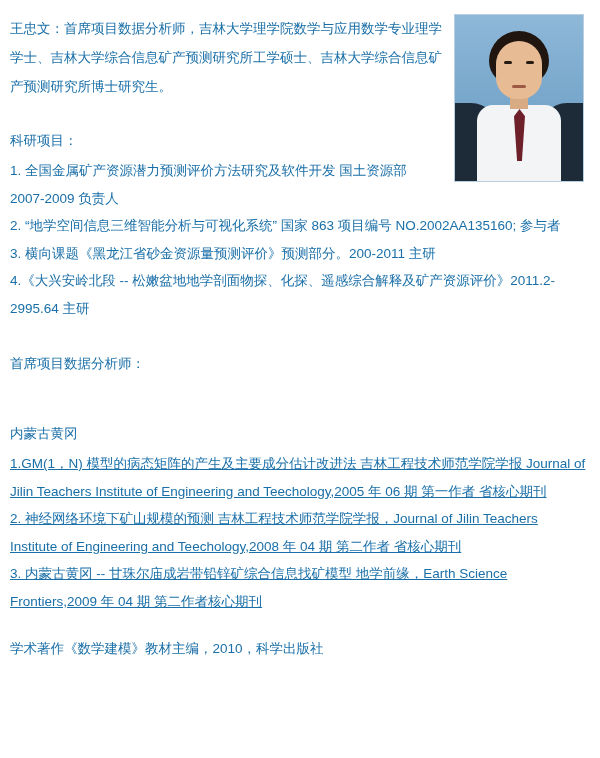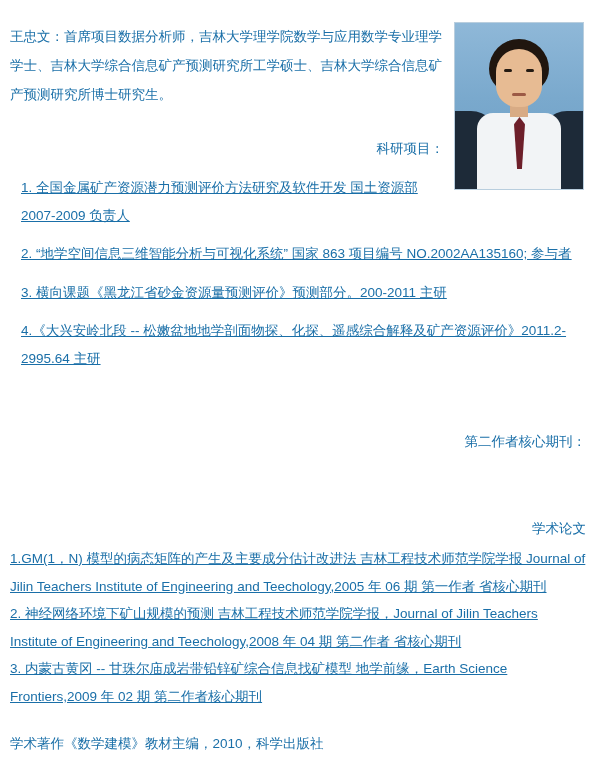--- a/index.html
+++ b/index.html
@@ -12,21 +12,21 @@
     background: #ffffff;
     font-family: "Liberation Sans", sans-serif;
     color: #1a6fa8;
     overflow: hidden;
   }
   .page {
     position: relative;
     width: 600px;
     height: 758px;
     box-sizing: border-box;
-    padding: 22px 14px 0 10px;
+    padding: 14px 14px 0 10px;
     border-radius: 6px;
   }
   .portrait {
     float: right;
     width: 128px;
     height: 166px;
     margin: 0 2px 6px 10px;
     border: 1px solid #b9cede;
     background: linear-gradient(180deg, #8fb8d8 0%, #7aa9cd 45%, #6b9dc4 100%);
     position: relative;
@@ -106,28 +106,26 @@
     clip-path: polygon(50% 0, 100% 14%, 72% 100%, 28% 100%, 0 14%);
   }
   .intro {
     font-size: 13.5px;
     line-height: 29px;
     margin: 0 0 26px 0;
   }
   .section-title {
     font-size: 13.5px;
     line-height: 28px;
-    margin: 17px 0 2px 0;
-    text-align: right;
+    margin: 0 0 2px 0;
   }
   .list-line {
     font-size: 13.5px;
     line-height: 27.5px;
-    margin: 11px;
-    text-decoration: underline;
+    margin: 0;
   }
   .gap-lg { height: 28px; }
   .gap-md { height: 20px; }
   .works-line {
     font-size: 13.5px;
     line-height: 27px;
     margin: 0;
   }
   .papers-line {
     font-size: 13.5px;
@@ -162,29 +160,29 @@
   <p class="intro">王忠文：首席项目数据分析师，吉林大学理学院数学与应用数学专业理学学士、吉林大学综合信息矿产预测研究所工学硕士、吉林大学综合信息矿产预测研究所博士研究生。</p>
 
   <p class="section-title">科研项目：</p>
   <p class="list-line">1. 全国金属矿产资源潜力预测评价方法研究及软件开发 国土资源部 2007-2009 负责人</p>
   <p class="list-line">2. “地学空间信息三维智能分析与可视化系统” 国家 863 项目编号 NO.2002AA135160; 参与者</p>
   <p class="list-line">3. 横向课题《黑龙江省砂金资源量预测评价》预测部分。200-2011 主研</p>
   <p class="list-line">4.《大兴安岭北段 -- 松嫩盆地地学剖面物探、化探、遥感综合解释及矿产资源评价》2011.2-2995.64 主研</p>
 
   <div class="gap-lg"></div>
 
-  <p class="section-title">第二作者核心期刊：</p>
+  <p class="section-title">首席项目数据分析师：</p>
 
   <div class="gap-md"></div>
 
 
   <div class="gap-md"></div>
 
-  <p class="section-title">学术论文</p>
+  <p class="section-title">内蒙古黄冈</p>
   <p class="papers-line">1.GM(1，N) 模型的病态矩阵的产生及主要成分估计改进法 吉林工程技术师范学院学报 Journal of Jilin Teachers Institute of Engineering and Teechology,2005 年 06 期 第一作者 省核心期刊</p>
   <p class="papers-line">2. 神经网络环境下矿山规模的预测 吉林工程技术师范学院学报，Journal of Jilin Teachers Institute of Engineering and Teechology,2008 年 04 期 第二作者 省核心期刊</p>
-  <p class="papers-line">3. 内蒙古黄冈 -- 甘珠尔庙成岩带铅锌矿综合信息找矿模型 地学前缘，Earth Science Frontiers,2009 年 02 期 第二作者核心期刊</p>
+  <p class="papers-line">3. 内蒙古黄冈 -- 甘珠尔庙成岩带铅锌矿综合信息找矿模型 地学前缘，Earth Science Frontiers,2009 年 04 期 第二作者核心期刊</p>
 
   <div class="gap-md"></div>
 
   <p class="book-line">学术著作《数学建模》教材主编，2010，科学出版社</p>
 
 </div>
 
 </body></html>

